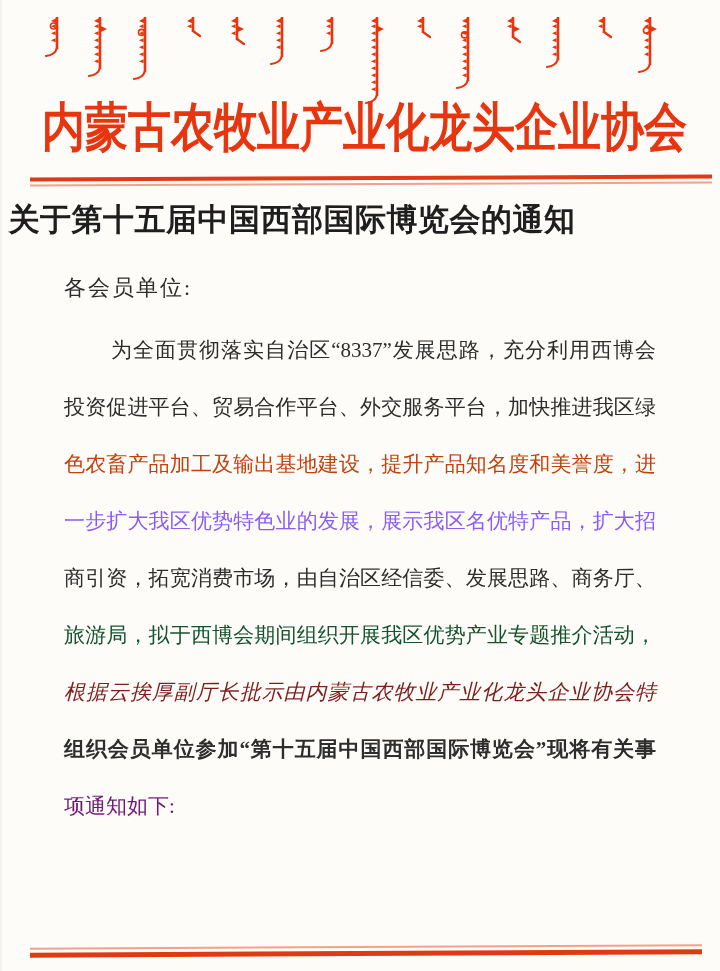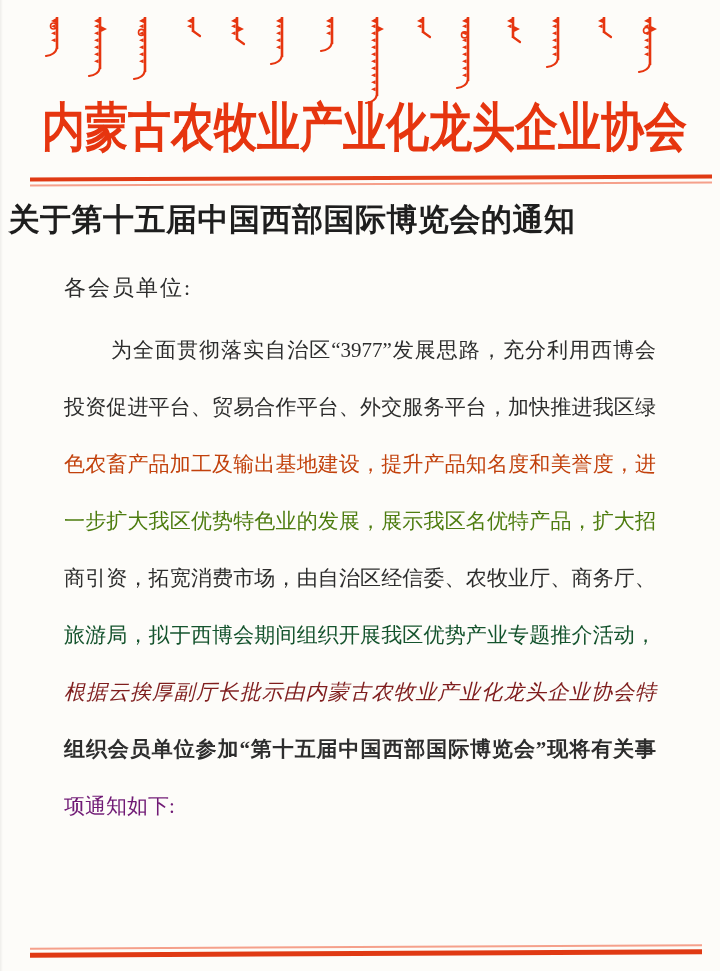--- a/index.html
+++ b/index.html
@@ -155,25 +155,25 @@
   <div class="rule rule-top">
     <div class="bar-thick" style="background: rgb(224, 58, 20);"></div>
     <div class="bar-thin" style="background: rgb(245, 160, 139);"></div>
   </div>
 
   <h1 class="notice-title" style="color: rgb(30, 30, 30);">关于第十五届中国西部国际博览会的通知</h1>
 
   <div class="salutation" style="color: rgb(45, 45, 45);">各会员单位:</div>
 
   <div class="body-block">
-      <div class="body-line indent" style="color: rgb(45, 45, 45);">为全面贯彻落实自治区“3977”发展思路，充分利用西博会</div>
+      <div class="body-line indent" style="color: rgb(45, 45, 45);">为全面贯彻落实自治区“8337”发展思路，充分利用西博会</div>
       <div class="body-line" style="color: rgb(45, 45, 45);">投资促进平台、贸易合作平台、外交服务平台，加快推进我区绿</div>
       <div class="body-line" style="color: #c2410c;">色农畜产品加工及输出基地建设，提升产品知名度和美誉度，进</div>
-      <div class="body-line" style="color: #4d7c0f;">一步扩大我区优势特色业的发展，展示我区名优特产品，扩大招</div>
-      <div class="body-line" style="color: rgb(45, 45, 45);">商引资，拓宽消费市场，由自治区经信委、农牧业厅、商务厅、</div>
+      <div class="body-line" style="color: #8b5cf6;">一步扩大我区优势特色业的发展，展示我区名优特产品，扩大招</div>
+      <div class="body-line" style="color: rgb(45, 45, 45);">商引资，拓宽消费市场，由自治区经信委、发展思路、商务厅、</div>
       <div class="body-line" style="color: #14532d;">旅游局，拟于西博会期间组织开展我区优势产业专题推介活动，</div>
       <div class="body-line" style="color: #7f1d1d; font-style: italic;">根据云挨厚副厅长批示由内蒙古农牧业产业化龙头企业协会特</div>
       <div class="body-line" style="color: rgb(45, 45, 45); font-weight: bold;">组织会员单位参加“第十五届中国西部国际博览会”现将有关事</div>
       <div class="body-line no-justify" style="color: #701a75;">项通知如下:</div>
     </div>
 
   <div class="rule rule-bottom">
     <div class="bar-thin" style="background: rgb(245, 160, 139);"></div>
     <div class="bar-thick" style="background: rgb(224, 58, 20);"></div>
   </div>

